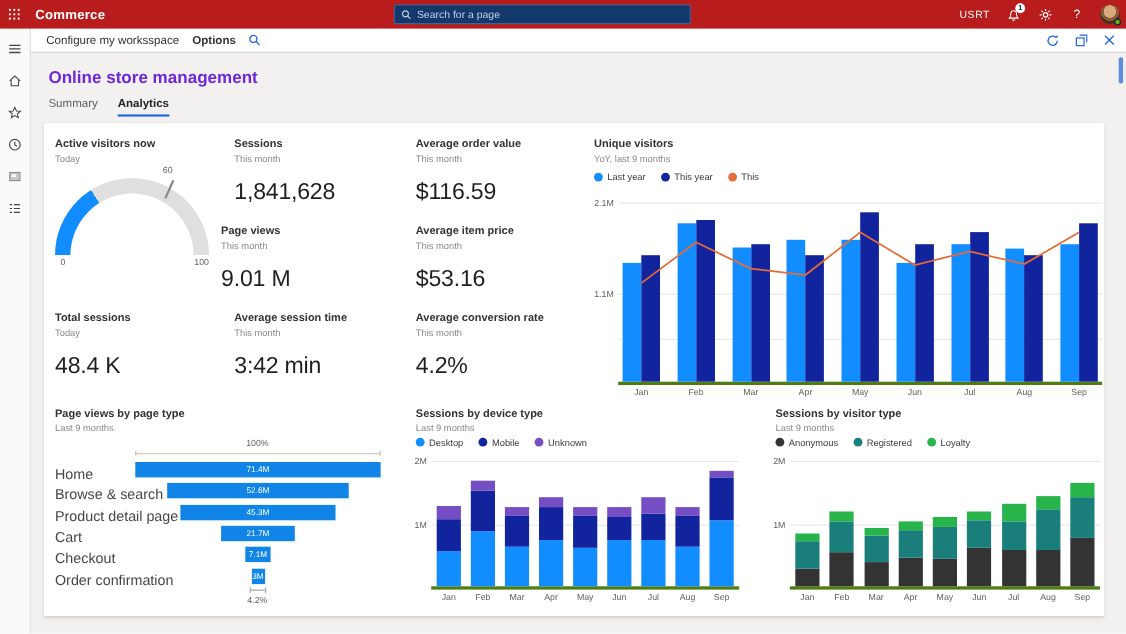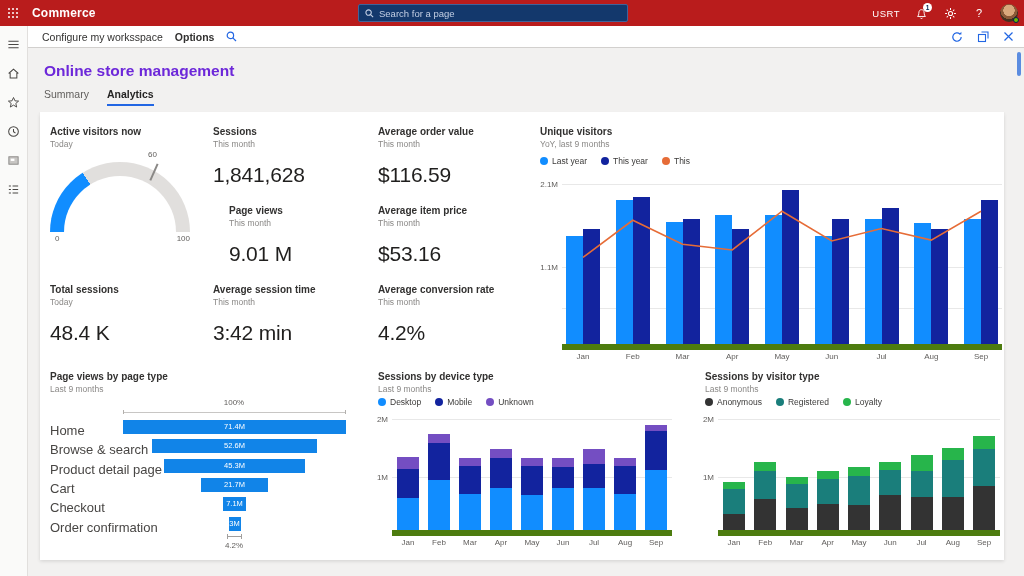--- a/index.html
+++ b/index.html
@@ -49,21 +49,21 @@
   .kpi-value { font-size:21px; font-weight:400; color:#201f1e; margin-top:14px; letter-spacing:-.2px; }
 
   .tile-title { font-size:10px; font-weight:700; color:#323130; }
   .tile-sub { font-size:8.5px; color:#8a8886; margin-top:2px; }
   .tile { position:absolute; }
 
   .legend { position:absolute; display:flex; gap:14px; align-items:center; }
   .legend .li { display:flex; align-items:center; gap:4px; font-size:8.5px; color:#3b3a39; }
   .legend .dot { width:8px; height:8px; border-radius:50%; }
 
-  .plot { position:absolute; border-bottom:6px solid #4d7c0f; }
+  .plot { position:absolute; border-bottom:3px solid #4d7c0f; }
   .gline { position:absolute; left:0; right:0; height:1px; background:#e8e8e8; }
   .ylab { position:absolute; left:-32px; width:28px; text-align:right; font-size:8px; color:#605e5c; }
   .xlab { position:absolute; width:34px; text-align:center; font-size:8px; color:#605e5c; }
   .bar { position:absolute; bottom:0; }
 
   
   .gauge { position:absolute; left:10px; top:38px; width:140px; height:100px; }
   .gauge-arc { position:absolute; left:0; top:12px; width:140px; height:70px; border-radius:140px 140px 0 0; }
   .gauge-inner { position:absolute; left:14px; top:26px; width:112px; height:56px; background:#fff; border-radius:112px 112px 0 0; }
   .gauge-value { position:absolute; left:0; top:56px; width:140px; text-align:center; font-size:16px; font-weight:700; color:#201f1e; }
@@ -223,21 +223,21 @@
     <div class="gauge-tick"></div>
     <div class="gauge-min">0</div>
     <div class="gauge-max">100</div>
   </div>
 
   <div class="kpi" style="left:173px;top:14px">
     <div class="kpi-title">Sessions</div>
     <div class="kpi-sub">This month</div>
     <div class="kpi-value">1,841,628</div>
   </div>
-  <div class="kpi" style="left:189px;top:93px">
+  <div class="kpi" style="left:161px;top:93px">
     <div class="kpi-title">Page views</div>
     <div class="kpi-sub">This month</div>
     <div class="kpi-value">9.01 M</div>
   </div>
   <div class="kpi" style="left:338px;top:14px">
     <div class="kpi-title">Average order value</div>
     <div class="kpi-sub">This month</div>
     <div class="kpi-value">$116.59</div>
   </div>
   <div class="kpi" style="left:338px;top:93px">

